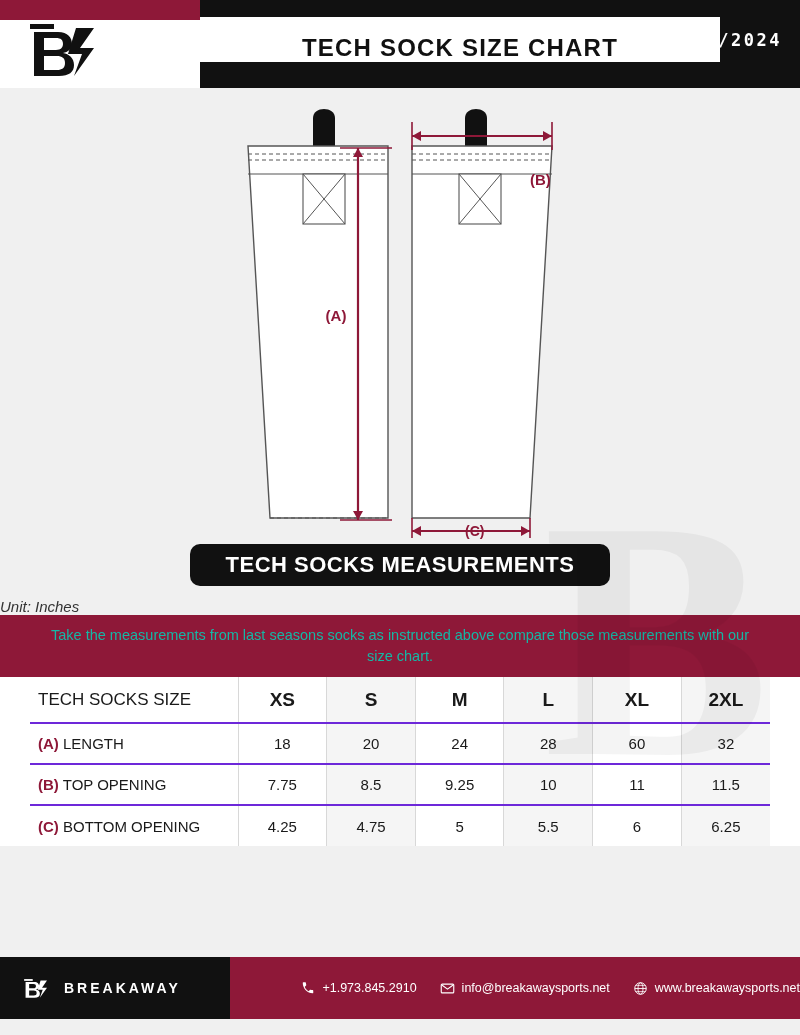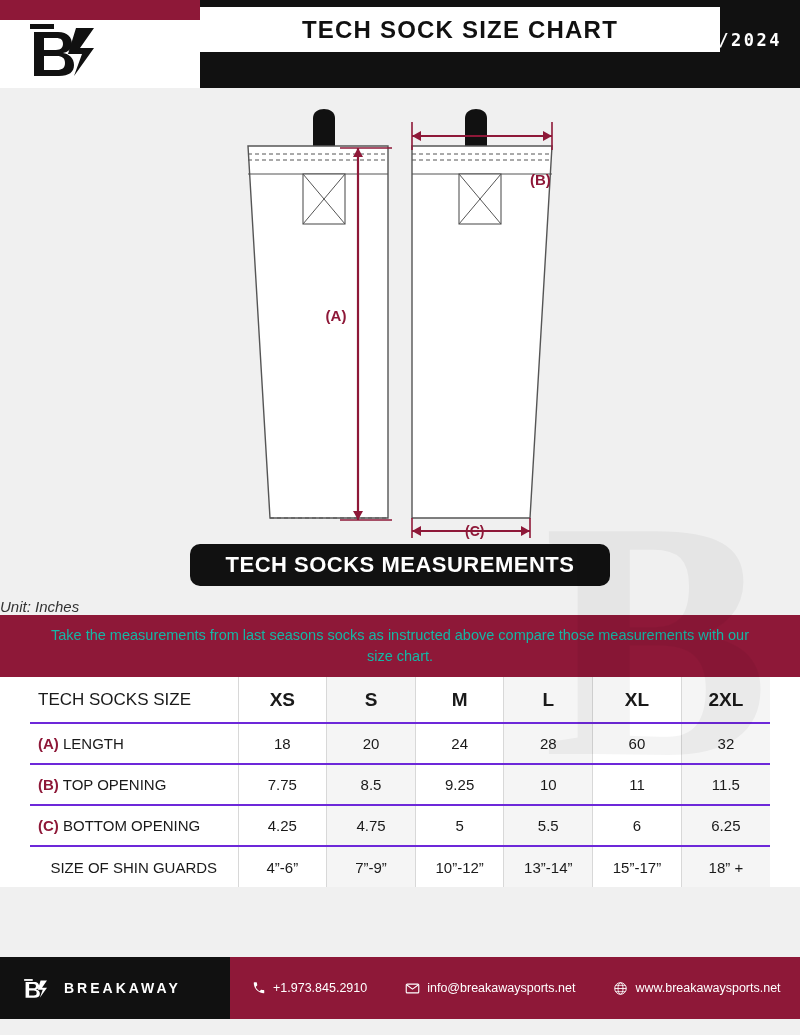--- a/index.html
+++ b/index.html
@@ -36,25 +36,25 @@
     width: 84px; height: 62px;
     z-index: 4;
   }
   .header-right {
     flex: 1;
     background: #111111;
     position: relative;
   }
   .title-plate {
     position: absolute;
-    left: 0px; top: 7px;
+    left: 0px; top: 17px;
     width: 520px; height: 45px;
     background: #ffffff;
     display: flex;
-    align-items: center;
+    align-items: flex-end;
     justify-content: center;
   }
   .title-plate span {
     font-size: 24px;
     font-weight: bold;
     letter-spacing: 1.2px;
     color: #111111;
   }
   .season {
     position: absolute;
@@ -182,24 +182,25 @@
     color: #ffffff;
     font-size: 14px;
     letter-spacing: 3px;
     font-weight: bold;
   }
   .footer-right {
     flex: 1;
     background: #8e1838;
     display: flex;
     align-items: center;
-    gap: 38px;
+    gap: 23px;
     padding-left: 22px;
     color: #ffffff;
     font-size: 12.5px;
+    justify-content: flex-end;
   }
   .fitem { display: flex; align-items: center; gap: 7px; }
 </style>
 </head>
 <body>
 
 <div class="header">
   <div class="header-left">
     <div class="header-left-white"></div>
   </div>
@@ -306,29 +307,20 @@
       </tr>
       <tr>
         <td class="rowlabel"><span class="tag">(C)</span> <span>BOTTOM OPENING</span></td>
         <td>4.25</td>
         <td class="shade">4.75</td>
         <td>5</td>
         <td class="shade">5.5</td>
         <td>6</td>
         <td class="shade">6.25</td>
       </tr>
-      <tr>
-        <td class="rowlabel" style="text-align:center;padding-left:0">SIZE OF SHIN GUARDS</td>
-        <td>4”-6”</td>
-        <td class="shade">7”-9”</td>
-        <td>10”-12”</td>
-        <td class="shade">13”-14”</td>
-        <td>15”-17”</td>
-        <td class="shade">18” +</td>
-      </tr>
     </tbody>
   </table>
 </div>
 
 <div class="footer">
   <div class="footer-left">
     <svg width="30" height="30" viewBox="0 0 84 62">
       <path d="M6 6 L30 6 L30 11 L6 11 Z" fill="#fff"></path>
       <path d="M10 14 L34 14 C44 14 48 20 48 26 C48 31 44 34 39 35 C45 36 50 40 50 47 C50 54 45 58 35 58 L10 58 Z
                M20 20 L20 32 L32 32 C37 32 39 29 39 26 C39 22 37 20 32 20 Z

